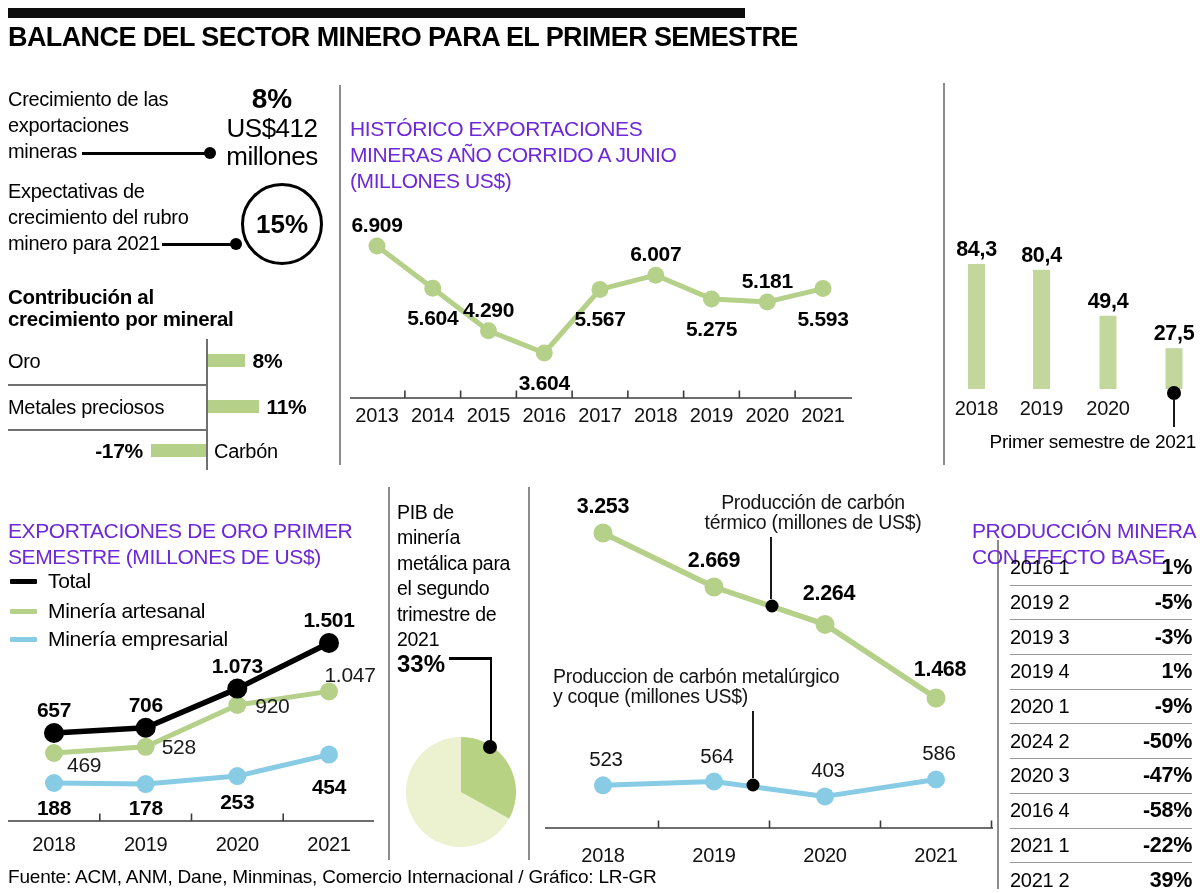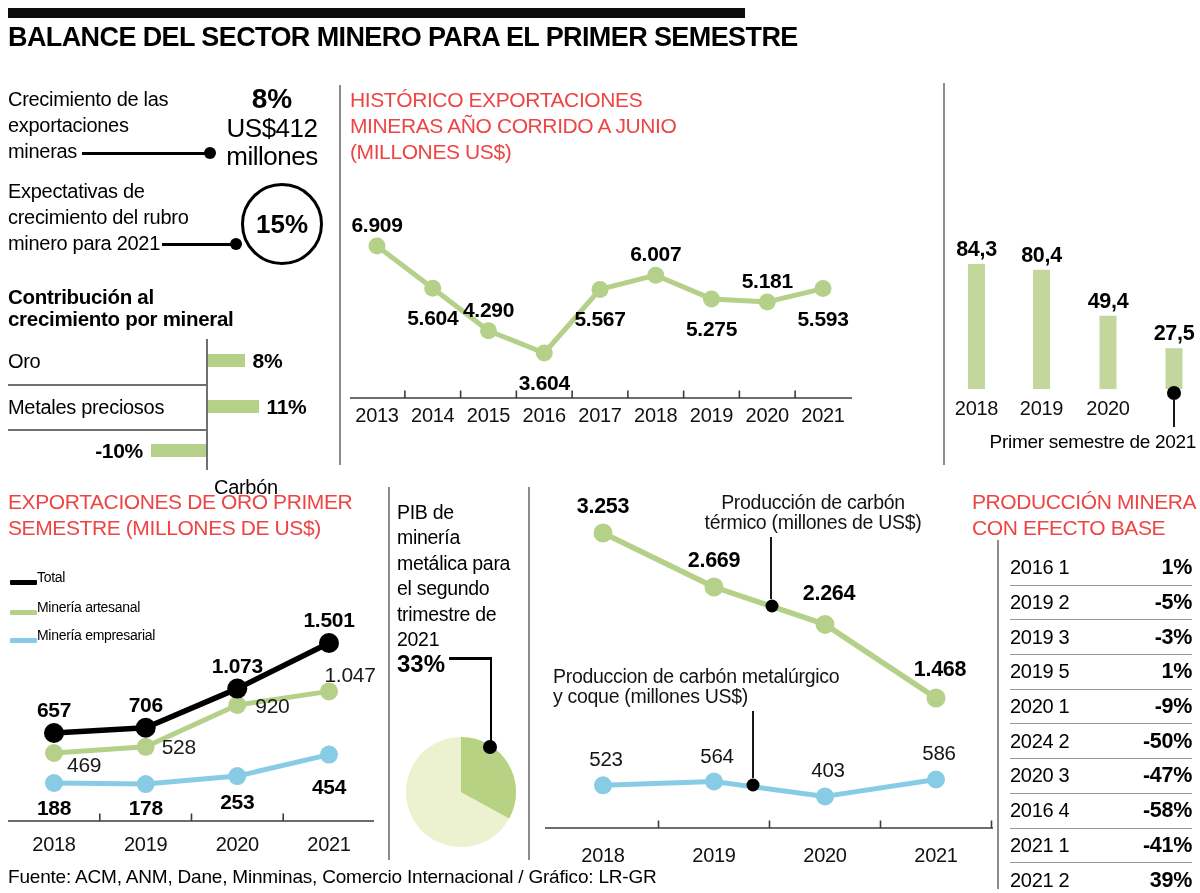--- a/index.html
+++ b/index.html
@@ -2,35 +2,35 @@
 <html><head>
 <meta charset="utf-8">
 <style>
   html,body{margin:0;padding:0;background:#fff;}
   .canvas{position:relative;width:1200px;height:893px;background:#ffffff;
           font-family:"Liberation Sans",sans-serif;color:#000;overflow:hidden;}
   .topbar{position:absolute;left:8px;top:8px;width:737px;height:10px;background:#0d0d0d;}
   .page-title{position:absolute;left:8px;top:22px;margin:0;font-size:27px;font-weight:700;
               letter-spacing:-0.6px;white-space:nowrap;}
   .panel-title{position:absolute;font-size:21px;line-height:26px;letter-spacing:-0.4px;
-               white-space:pre-line;color:#ef4444;}
+               white-space:pre-line;color:#6d28d9;margin-top:29px;}
   .stat-label{position:absolute;font-size:20px;line-height:26px;letter-spacing:-0.3px;white-space:pre-line;}
   .hconn{position:absolute;height:3px;background:#000;}
   .vconn{position:absolute;width:2.5px;background:#000;}
   .bdot{position:absolute;border-radius:50%;background:#000;}
   .vdiv{position:absolute;width:1.5px;background:#8c8c8c;}
   .statval{position:absolute;left:207px;top:84px;width:130px;text-align:center;}
   .bigpct{font-size:28px;font-weight:700;line-height:30px;}
   .bigtxt{font-size:26px;line-height:28px;letter-spacing:-0.5px;}
   .circle15{position:absolute;left:241px;top:183px;width:76px;height:76px;border:3.5px solid #000;
             border-radius:50%;display:flex;align-items:center;justify-content:center;
             font-size:26px;font-weight:700;}
   .contrib-title{position:absolute;left:8px;top:286px;font-size:20.5px;font-weight:700;
                  line-height:22px;white-space:pre-line;letter-spacing:-0.3px;}
-  .legend-row{position:absolute;display:flex;align-items:flex-end;gap:0;font-size:14px;letter-spacing:-0.3px;}
+  .legend-row{position:absolute;display:flex;align-items:center;gap:11px;font-size:21px;letter-spacing:-0.3px;}
   .legend-dash{width:27px;height:5px;border-radius:1px;}
   .pib-label{position:absolute;left:397px;top:500px;font-size:19.5px;line-height:25.4px;
              white-space:pre-line;letter-spacing:-0.3px;}
   .pib-value{position:absolute;left:397px;top:650px;font-size:24px;font-weight:700;}
   .footer{position:absolute;left:8px;top:866px;font-size:19px;letter-spacing:-0.2px;white-space:nowrap;}
   .table-rows{position:absolute;left:1010px;top:551px;width:182px;}
   .trow{display:flex;justify-content:space-between;align-items:center;height:33.7px;
         border-bottom:1.5px solid #999;}
   .trow:last-child{border-bottom:none;}
   .t-period{font-size:20px;letter-spacing:-0.3px;}
@@ -77,22 +77,22 @@
       <div class="caxis" style="left: 206px; top: 339px; height: 131px;"></div>
       <div class="csep" style="left: 8px; top: 384px; width: 198px;"></div>
       <div class="csep" style="left: 8px; top: 429px; width: 198px;"></div>
       <div class="crow-bar" style="top: 354px; width: 37px; background: rgb(181, 208, 137); left: 207.5px;"></div>
       <div class="crow-label" style="left: 8px; top: 350px;">Oro</div>
       <div class="crow-value" style="left: 252.5px; top: 349px;">8%</div>
       <div class="crow-bar" style="top: 400px; width: 51px; background: rgb(181, 208, 137); left: 207.5px;"></div>
       <div class="crow-label" style="left: 8px; top: 396px;">Metales preciosos</div>
       <div class="crow-value" style="left: 266.5px; top: 395px;">11%</div>
       <div class="crow-bar" style="top: 444px; width: 55px; background: rgb(181, 208, 137); left: 151px;"></div>
-      <div class="crow-value" style="left: 59px; top: 439px; width: 84px; text-align: right;">-10%</div>
-      <div class="crow-label" style="left: 214px; top: 440px; margin-top: 36px;">Carbón</div>
+      <div class="crow-value" style="left: 59px; top: 439px; width: 84px; text-align: right;">-17%</div>
+      <div class="crow-label" style="left: 214px; top: 440px;">Carbón</div>
     </div>
 
   <div class="vdiv" style="left:339px;top:85px;height:380px"></div>
   <div class="vdiv" style="left:943px;top:83px;height:382px"></div>
   <div class="vdiv" style="left:388px;top:487px;height:373px"></div>
   <div class="vdiv" style="left:528px;top:487px;height:373px"></div>
   <div class="vdiv" style="left:997px;top:540px;height:349px"></div>
 
   <div class="panel-title" style="left:350px;top:87px;width:330px">HISTÓRICO EXPORTACIONES
 MINERAS AÑO CORRIDO A JUNIO
@@ -267,42 +267,42 @@
       </div>
       <div class="trow">
         <span class="t-period">2019 2</span>
         <span class="t-value">-5%</span>
       </div>
       <div class="trow">
         <span class="t-period">2019 3</span>
         <span class="t-value">-3%</span>
       </div>
       <div class="trow">
-        <span class="t-period">2019 5</span>
+        <span class="t-period">2019 4</span>
         <span class="t-value">1%</span>
       </div>
       <div class="trow">
         <span class="t-period">2020 1</span>
         <span class="t-value">-9%</span>
       </div>
       <div class="trow">
         <span class="t-period">2024 2</span>
         <span class="t-value">-50%</span>
       </div>
       <div class="trow">
         <span class="t-period">2020 3</span>
         <span class="t-value">-47%</span>
       </div>
       <div class="trow">
         <span class="t-period">2016 4</span>
         <span class="t-value">-58%</span>
       </div>
       <div class="trow">
         <span class="t-period">2021 1</span>
-        <span class="t-value">-41%</span>
+        <span class="t-value">-22%</span>
       </div>
       <div class="trow">
         <span class="t-period">2021 2</span>
         <span class="t-value">39%</span>
       </div>
     </div>
 
   <div class="footer">Fuente: ACM, ANM, Dane, Minminas, Comercio Internacional / Gráfico: LR-GR</div>
 </div>
 

